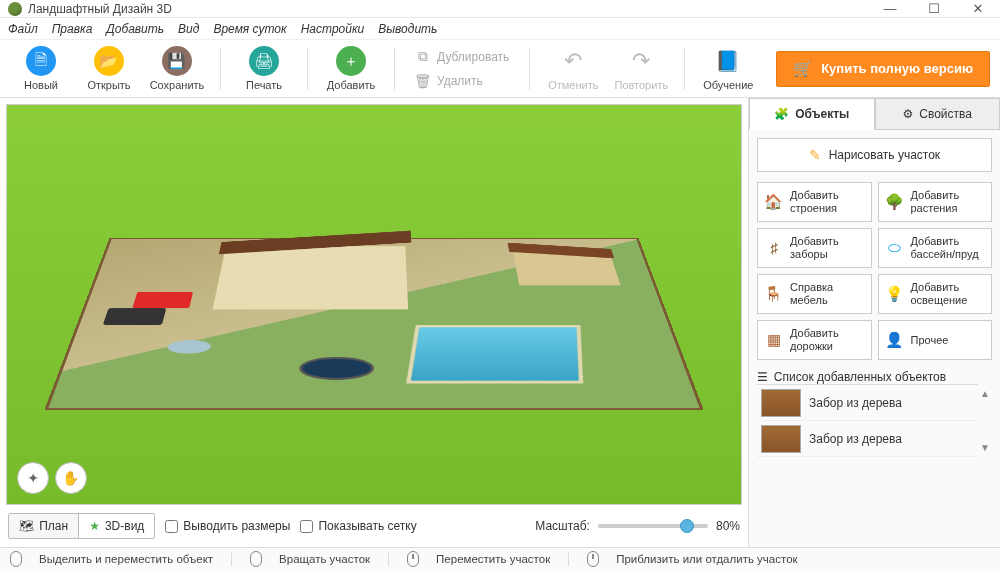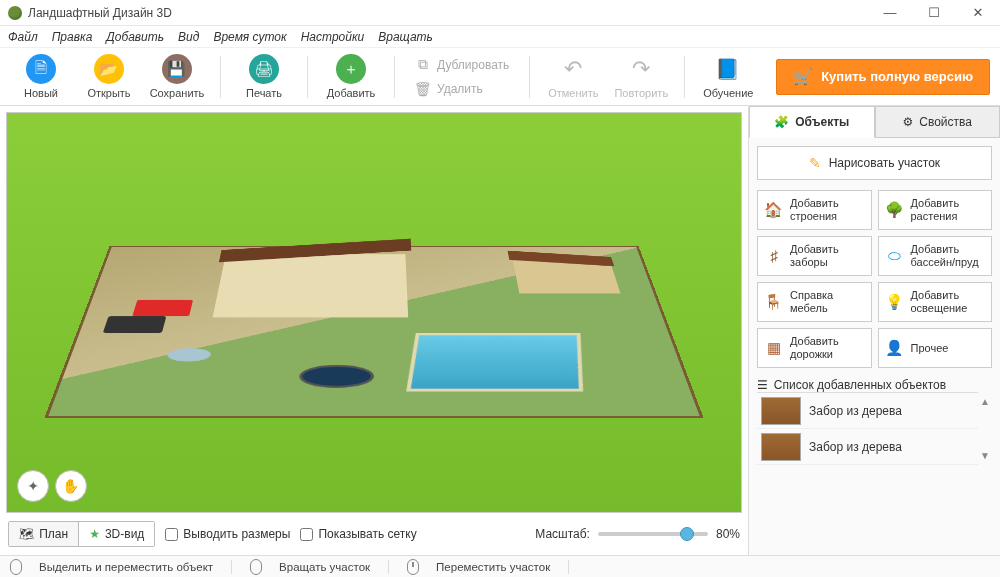--- a/index.html
+++ b/index.html
@@ -1,19 +1,19 @@
 <!DOCTYPE html>
 <html><head>
 <meta charset="utf-8">
 <style>
 * { box-sizing: border-box; margin: 0; padding: 0; font-family: "Segoe UI", Tahoma, sans-serif; }
 body { width: 1000px; height: 577px; background: #fff; font-size: 12px; color: #333; overflow: hidden; }
 
 
-.titlebar { height: 26px; display: flex; align-items: center; padding: 0 0 0 8px; background: #fff; border-bottom: 1px solid #e8e8e8; }
+.titlebar { height: 18px; display: flex; align-items: center; padding: 0 0 0 8px; background: #fff; border-bottom: 1px solid #e8e8e8; }
 .titlebar .app-icon { width: 14px; height: 14px; background: radial-gradient(circle at 40% 35%, #6a8d3a 40%, #3f5a22 100%); border-radius: 50%; margin-right: 6px; }
 .titlebar .title { font-size: 12px; color: #444; }
 .titlebar .win-controls { margin-left: auto; display: flex; }
 .titlebar .win-btn { width: 44px; height: 26px; display: flex; align-items: center; justify-content: center; color: #555; font-size: 13px; }
 
 
 .menubar { height: 22px; display: flex; align-items: center; padding: 0 8px; gap: 14px; font-size: 12px; color: #333; background: #fff; border-bottom: 1px solid #f0f0f0; }
 .menubar span { cursor: default; font-style: italic; }
 
 
@@ -99,21 +99,21 @@
   </div>
 </div>
 
 <div class="menubar">
   <span>Файл</span>
   <span>Правка</span>
   <span>Добавить</span>
   <span>Вид</span>
   <span>Время суток</span>
   <span>Настройки</span>
-  <span>Вращать</span>
+  <span>Выводить</span>
 </div>
 
 <div class="toolbar">
   <div class="tool-group">
     <div class="tool-btn">
       <div class="circ c-blue">🗎</div>
       <span>Новый</span>
     </div>
     <div class="tool-btn">
       <div class="circ c-yel">📂</div>
@@ -294,13 +294,17 @@
   <div class="stat-item">
     <span class="mouse-ico"></span>
     <span>Вращать участок</span>
   </div>
   <div class="stat-sep"></div>
   <div class="stat-item">
     <span class="mouse-ico mid"></span>
     <span>Переместить участок</span>
   </div>
   <div class="stat-sep"></div>
+  <div class="stat-item">
+    <span class="mouse-ico mid"></span>
+    <span>Приблизить или отдалить участок</span>
+  </div>
 </div>
 
 </body></html>

